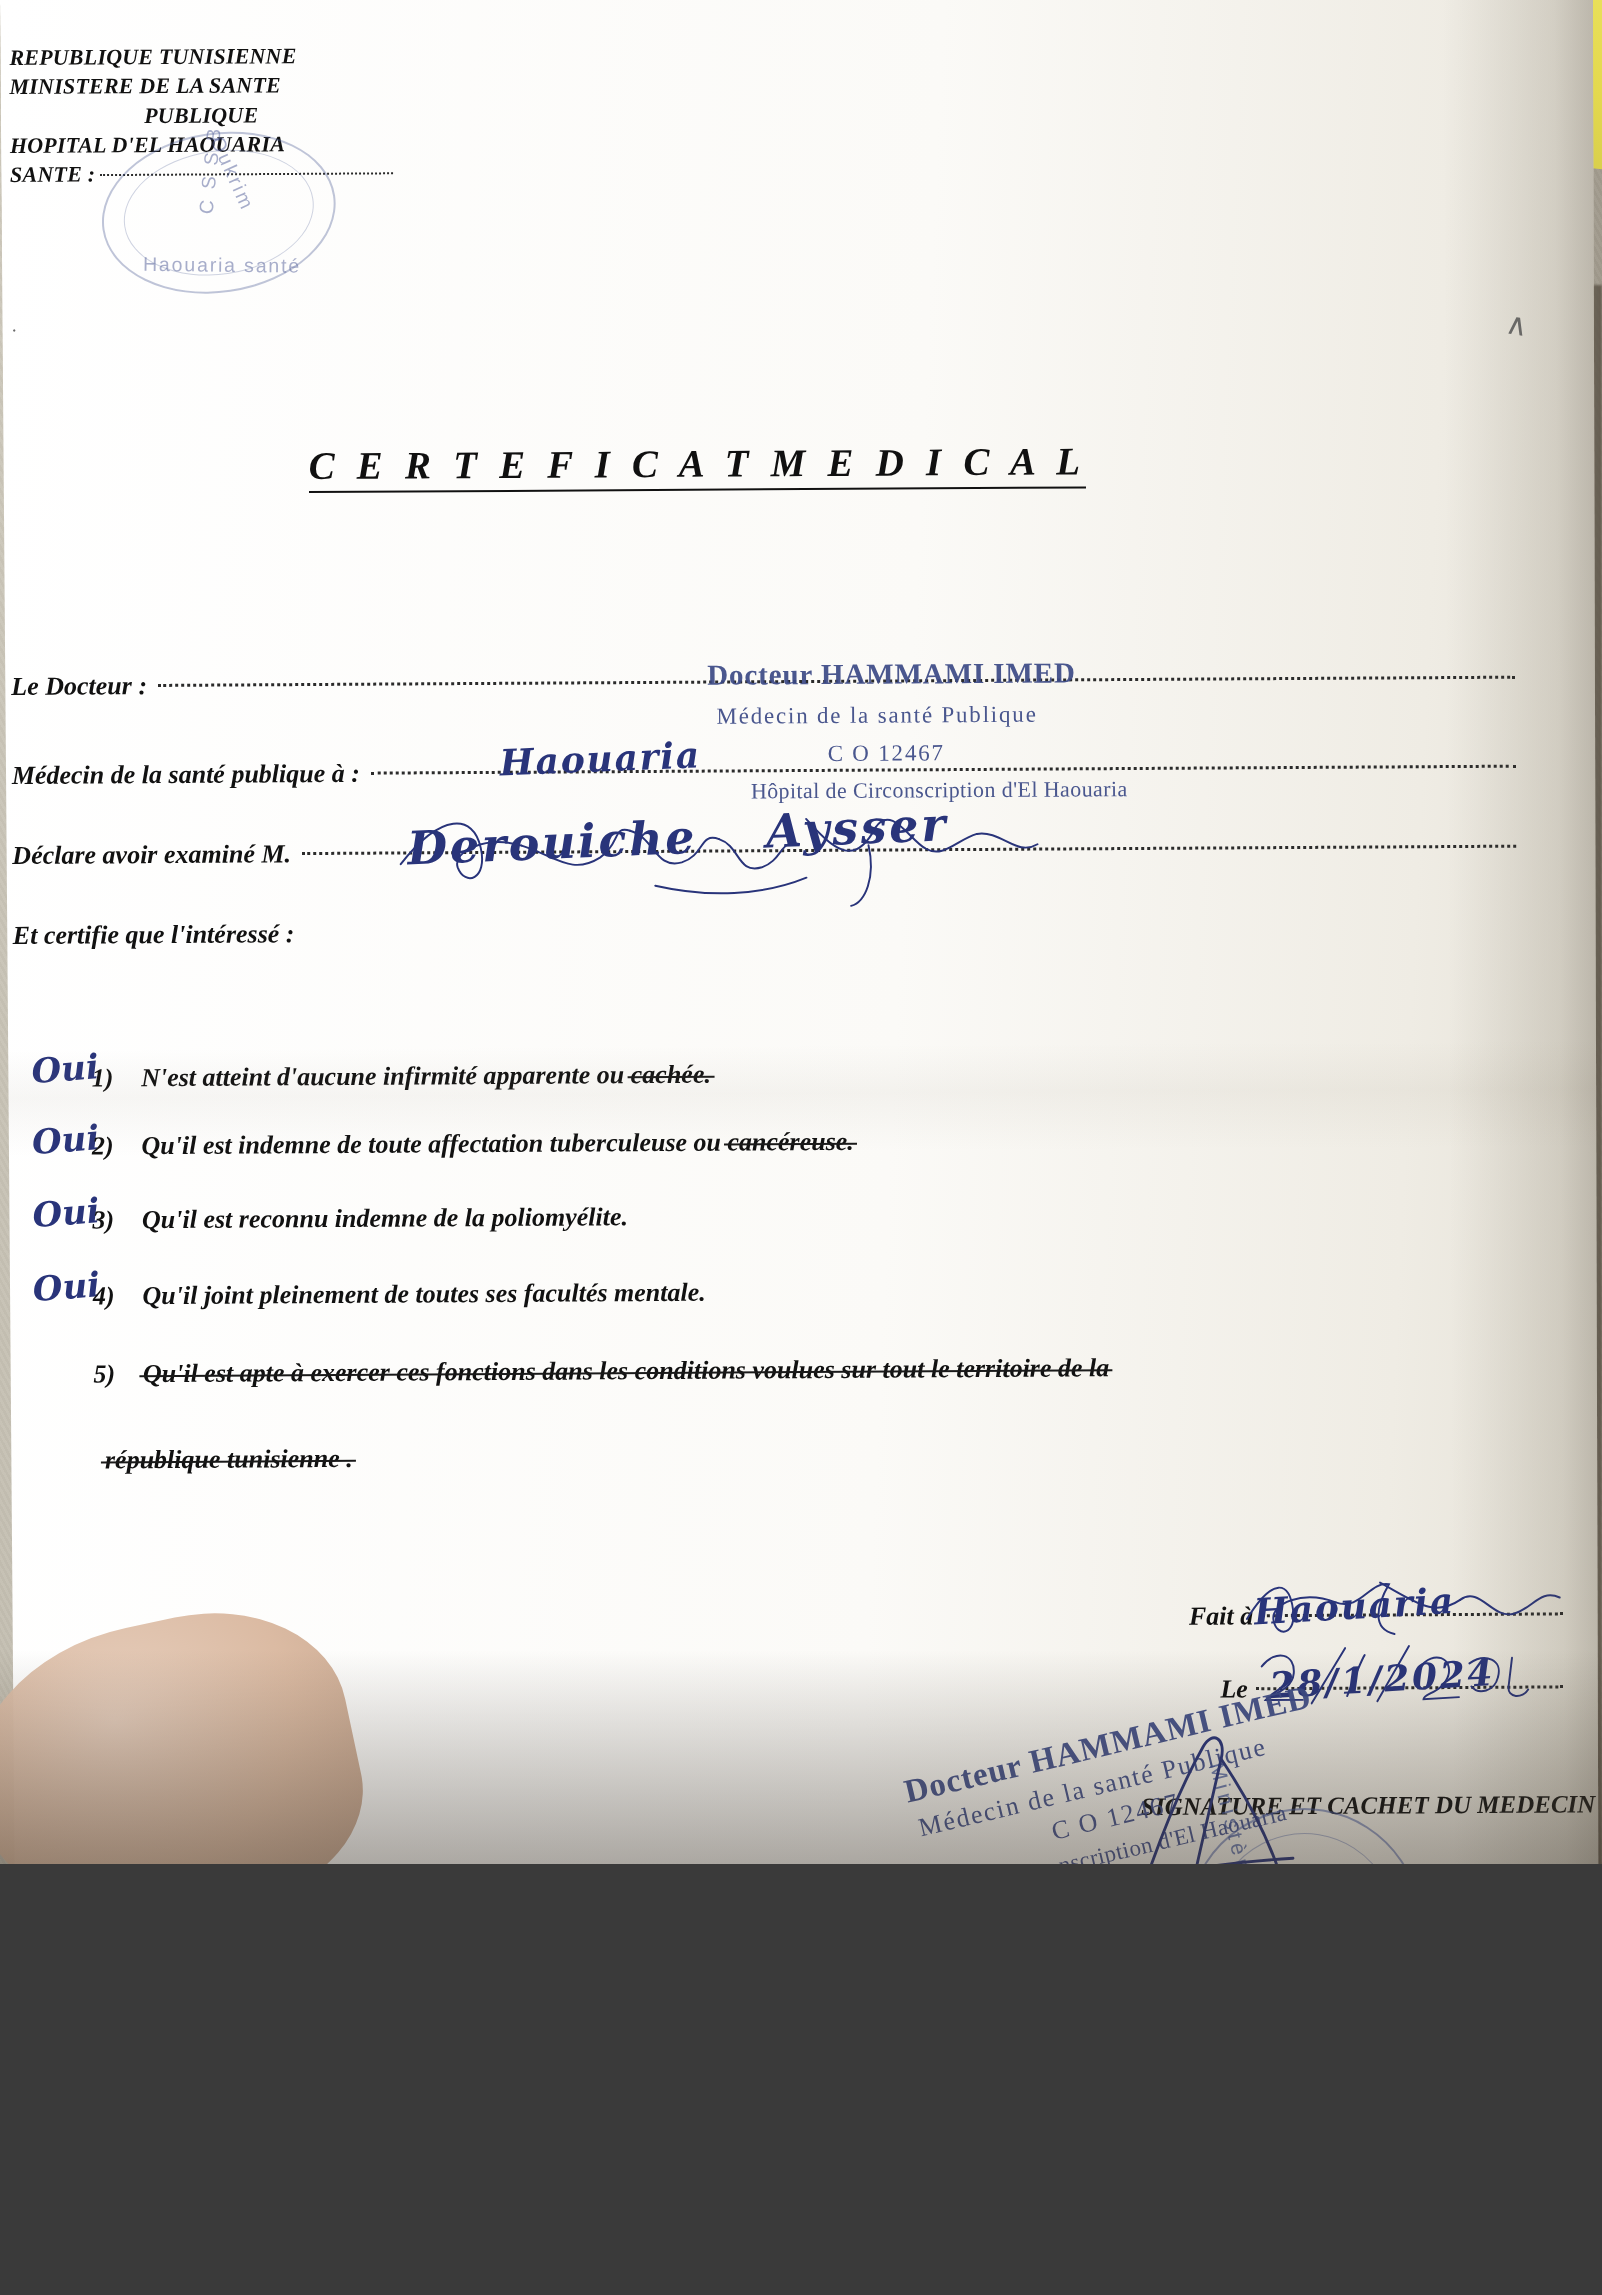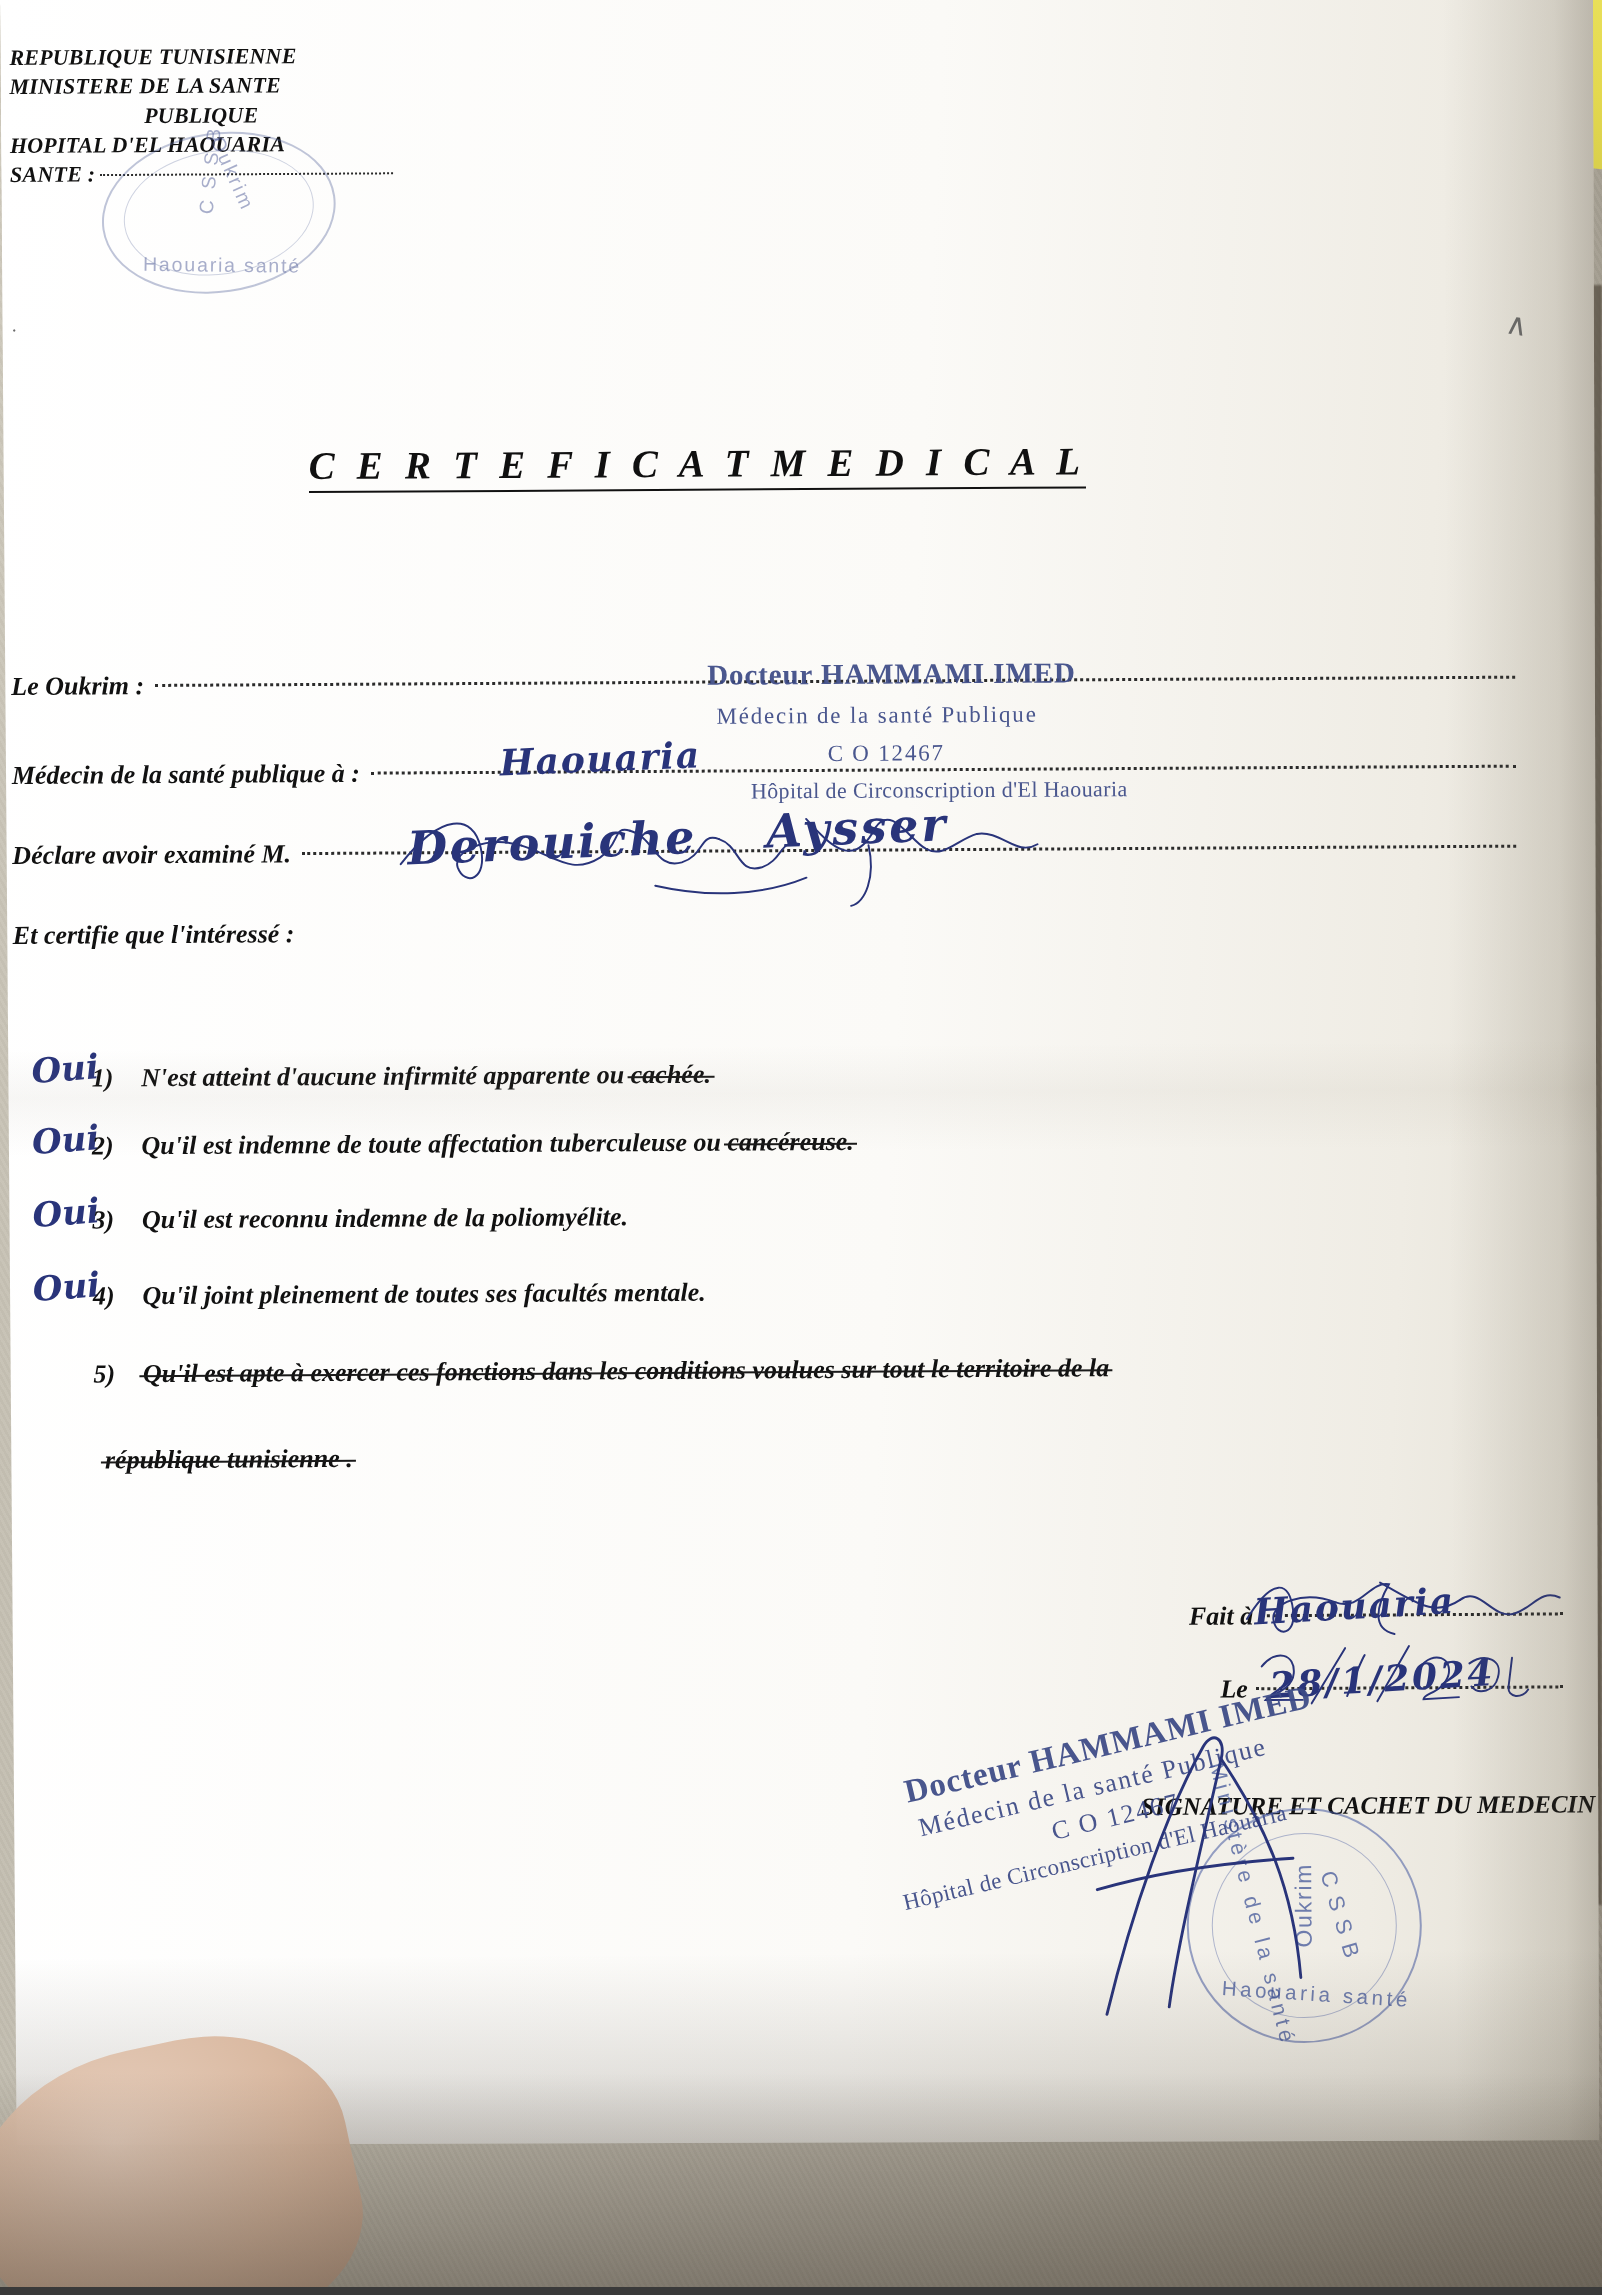--- a/index.html
+++ b/index.html
@@ -6,21 +6,21 @@
     margin: 0;
     padding: 0;
     background: #3a3a3a;
   }
   body {
     font-family: "Liberation Serif", serif;
   }
   .page {
     position: relative;
     width: 1602px;
-    height: 2287px;
+    height: 1864px;
     overflow: hidden;
     background: #a21caf;
   }
   
   .backdrop {
     position: absolute;
     inset: 0;
     background:
       linear-gradient(105deg, #cfcabd 0%, #bdb8ab 35%, #a9a396 70%, #8d8679 100%);
   }
@@ -392,21 +392,21 @@
       <div class="t1">Haouaria  santé</div>
       <div class="t2">C S S B</div>
       <div class="t3">Oukrim</div>
     </div>
 
     <div class="doc-title">
       <u>C E R T E F I C A T     M E D I C A L</u>
     </div>
 
     <div class="line" id="line-docteur">
-      <span class="lbl">Le Oukrim :</span>
+      <span class="lbl">Le Docteur :</span>
       <span class="dots"></span>
     </div>
 
     <div class="line" id="line-medecin">
       <span class="lbl">Médecin de la santé publique à :</span>
       <span class="dots"></span>
     </div>
 
     <div class="line" id="line-declare">
       <span class="lbl">Déclare avoir examiné M.</span>

